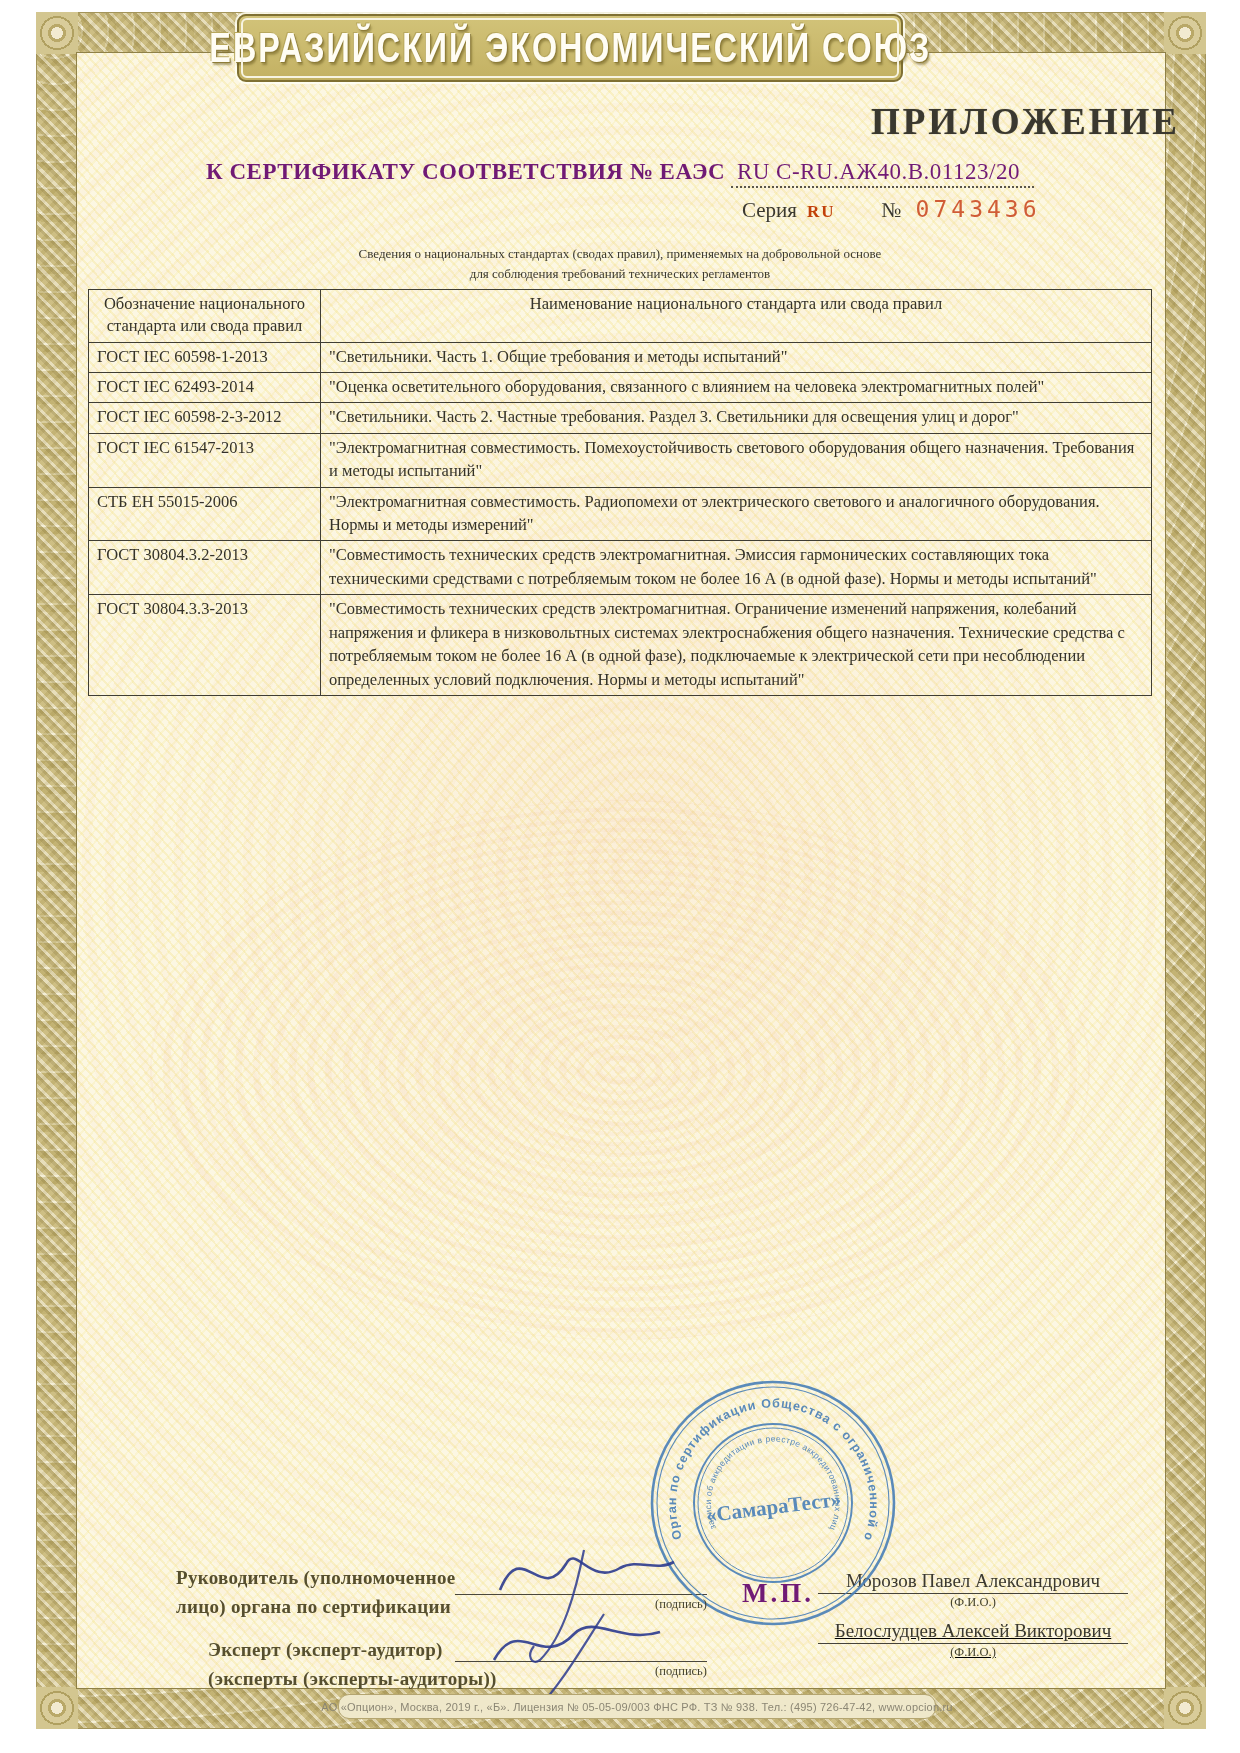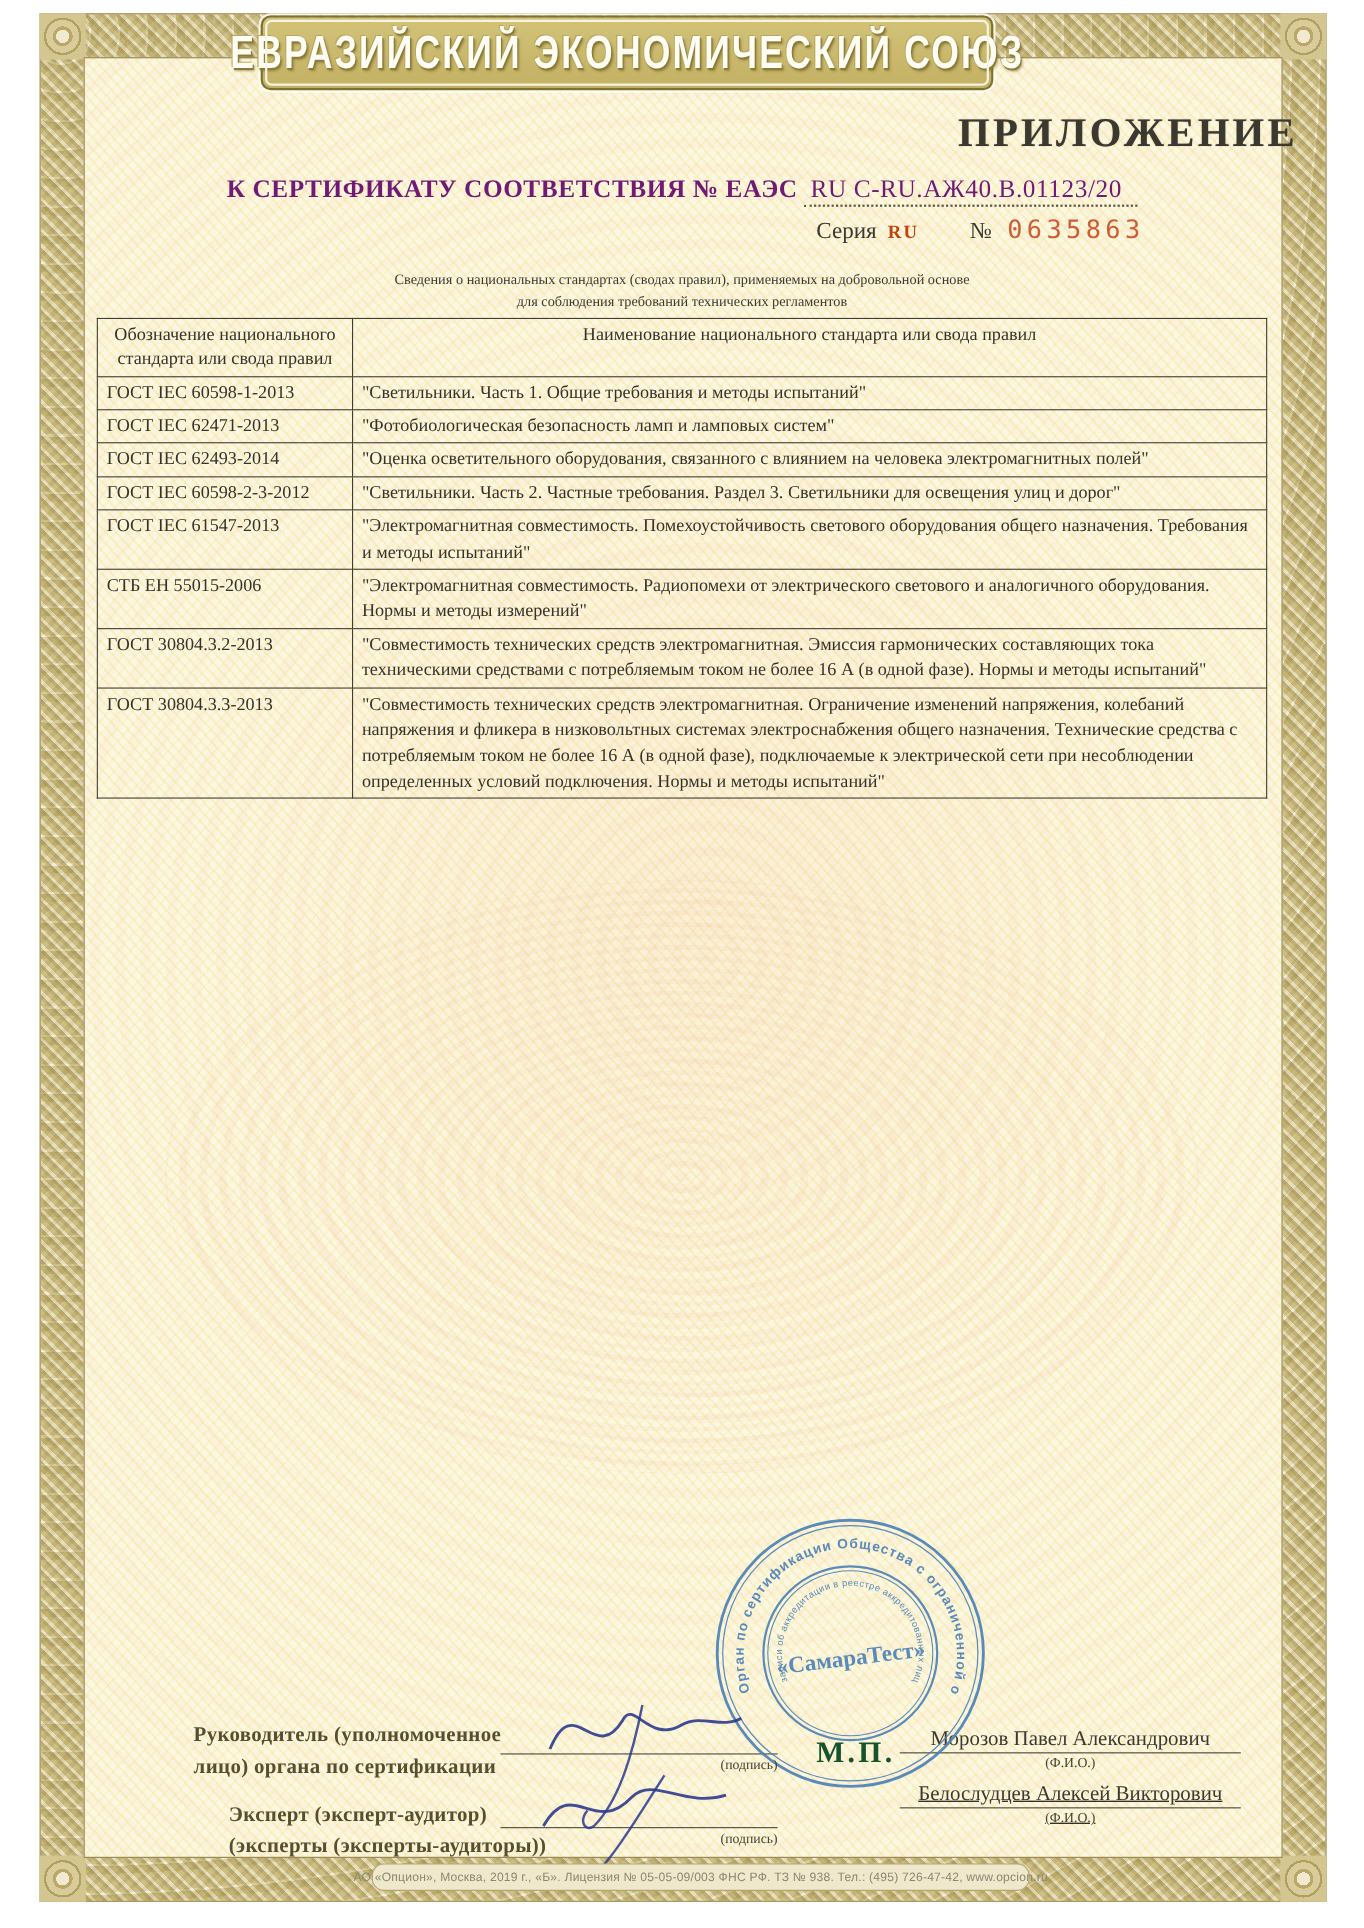--- a/index.html
+++ b/index.html
@@ -62,21 +62,21 @@
   table.std th{font-weight:normal;text-align:center;padding:3px 6px 4px;line-height:1.35;}
   table.std td{padding:2px 10px 4px 8px;}
   td.code{white-space:nowrap;}
 
   
   .watermark{position:absolute;left:150px;top:800px;width:940px;height:540px;z-index:1;border-radius:50%;
     background:repeating-radial-gradient(ellipse at 50% 50%, rgba(234,160,118,.07) 0 7px, rgba(255,255,255,0) 7px 18px);}
 
   
   .stamp{position:absolute;left:638px;top:1368px;width:270px;height:270px;z-index:4;opacity:.92;}
-  .mp{position:absolute;left:742px;top:1578px;z-index:5;font-size:27px;font-weight:bold;letter-spacing:3px;color:#14532d;}
+  .mp{position:absolute;left:742px;top:1578px;z-index:5;font-size:27px;font-weight:bold;letter-spacing:3px;color:#701a75;}
 
   .sig-label{position:absolute;left:176px;width:310px;z-index:3;font-size:19px;font-weight:bold;
     color:#564f2f;line-height:1.5;letter-spacing:.3px;}
   .sl1{top:1564px;} .sl2{top:1636px;margin-left:32px;}
 
   .sig-line{position:absolute;width:252px;z-index:2;border-bottom:1.6px solid #4a473c;height:20px;}
   .sig-cap{position:absolute;z-index:5;font-size:12.5px;color:#45432f;width:252px;text-align:right;}
   .line1{left:455px;top:1574px;} .cap1{left:455px;top:1597px;}
   .line2{left:455px;top:1641px;} .cap2{left:455px;top:1664px;}
 
@@ -115,21 +115,21 @@
 
   <div class="cert-line">
     <span class="pfx">К СЕРТИФИКАТУ СООТВЕТСТВИЯ № ЕАЭС</span>
     <span class="num">RU C-RU.АЖ40.В.01123/20</span>
   </div>
 
   <div class="series-line">
     <span class="lbl">Серия</span>
     <span class="ru">RU</span>
     <span class="nosign">№</span>
-    <span class="digits">0635863</span>
+    <span class="digits">0743436</span>
   </div>
 
   <div class="intro">
     <span>Сведения о национальных стандартах (сводах правил), применяемых на добровольной основе</span><br>
     <span>для соблюдения требований технических регламентов</span>
   </div>
 
   <table class="std">
     <colgroup>
         <col style="width:232px">
@@ -138,24 +138,20 @@
     <thead>
       <tr>
         <th>Обозначение национального стандарта или свода правил</th>
         <th>Наименование национального стандарта или свода правил</th>
       </tr>
     </thead>
     <tbody>
       <tr>
           <td class="code">ГОСТ IEC 60598-1-2013</td>
           <td>"Светильники. Часть 1. Общие требования и методы испытаний"</td>
-        </tr>
-      <tr>
-          <td class="code">ГОСТ IEC 62471-2013</td>
-          <td>"Фотобиологическая безопасность ламп и ламповых систем"</td>
         </tr>
       <tr>
           <td class="code">ГОСТ IEC 62493-2014</td>
           <td>"Оценка осветительного оборудования, связанного с влиянием на человека электромагнитных полей"</td>
         </tr>
       <tr>
           <td class="code">ГОСТ IEC 60598-2-3-2012</td>
           <td>"Светильники. Часть 2. Частные требования. Раздел 3. Светильники для освещения улиц и дорог"</td>
         </tr>
       <tr>

